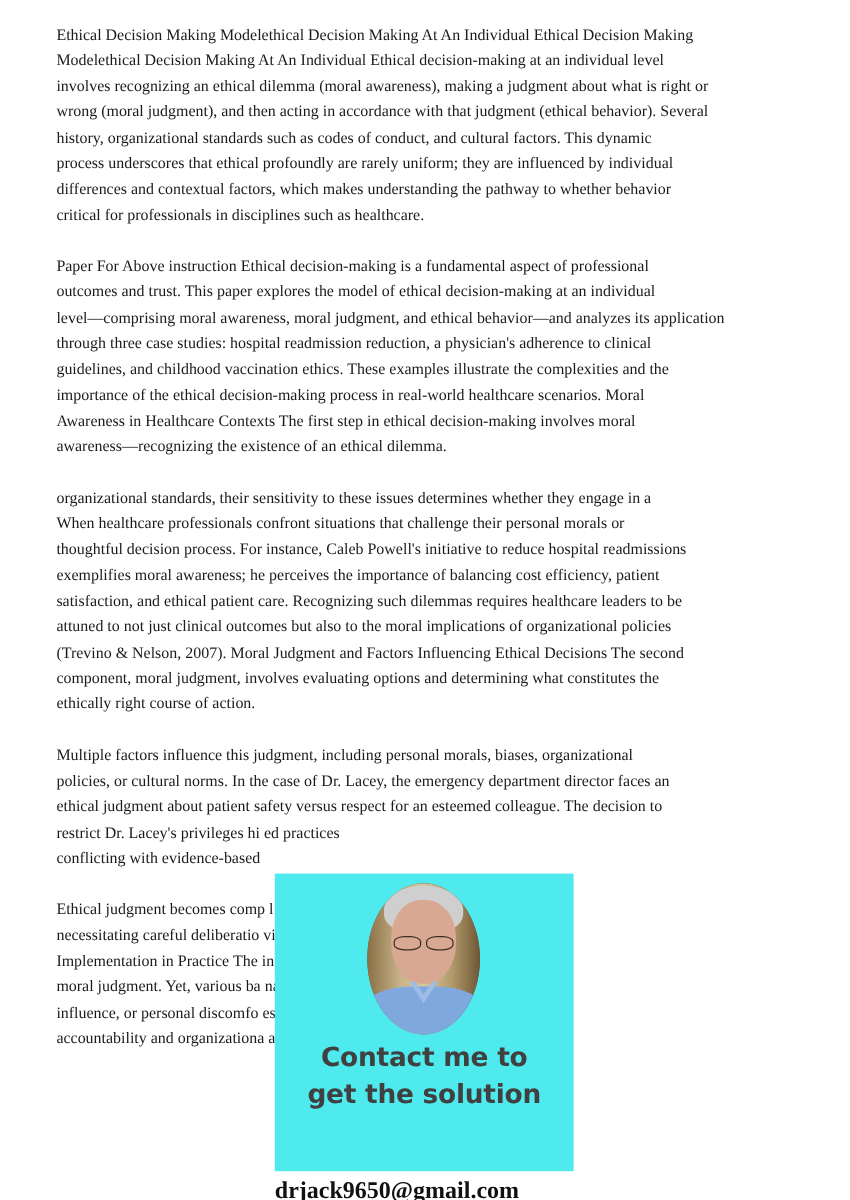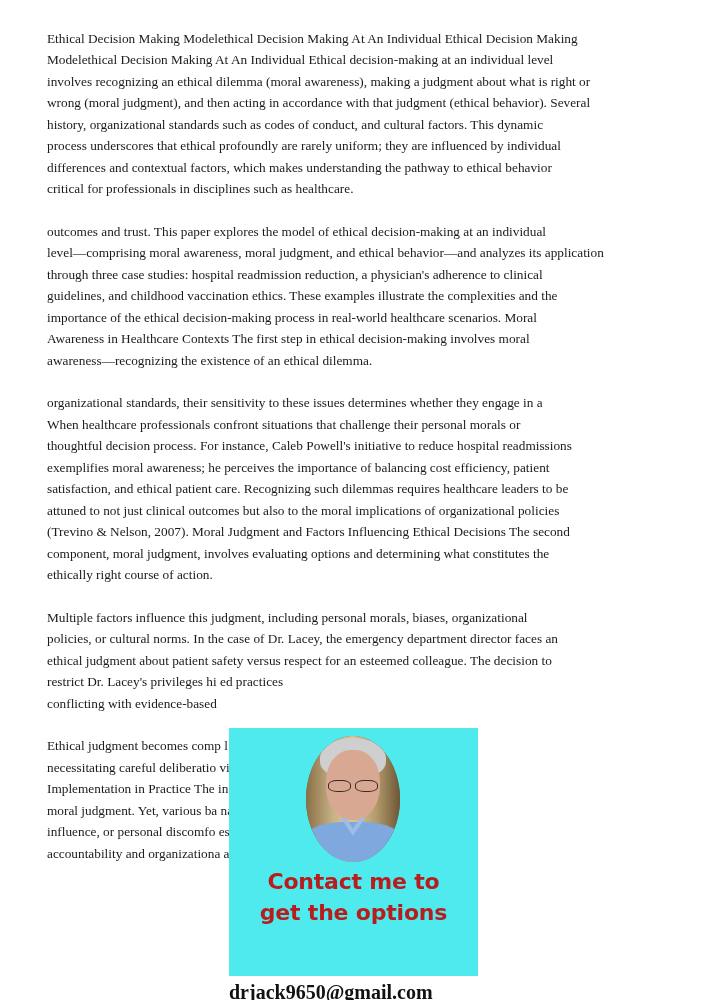--- a/index.html
+++ b/index.html
@@ -9,21 +9,21 @@
   }
   body {
     width: 708px;
     height: 1000px;
     position: relative;
     overflow: hidden;
   }
   .page {
     position: absolute;
     left: 47px;
-    top: 28px;
+    top: 18px;
     width: 620px;
     font-family: "Liberation Serif", "DejaVu Serif", serif;
     font-size: 13.3px;
     line-height: 21.45px;
     color: #1a1a1a;
   }
   .line {
     display: block;
     white-space: nowrap;
     height: 21.45px;
@@ -97,21 +97,21 @@
     background: #9dbde8;
     clip-path: polygon(0 0, 50% 100%, 100% 0, 80% 0, 50% 60%, 20% 0);
   }
   .cta {
     position: absolute;
     left: 0;
     width: 249px;
     font-weight: bold;
     font-size: 22px;
     line-height: 30px;
-    color: #b91c1c;
+    color: #404040;
     letter-spacing: -0.2px;
   }
   .cta.l1 { top: 139px; }
   .cta.l2 { top: 170px; }
   .email {
     position: absolute;
     left: 0;
     top: 205px;
     width: 199px;
     font-family: "Liberation Serif", "DejaVu Serif", serif;
@@ -126,24 +126,25 @@
 <body>
 
 <div class="page">
   <div class="para">
     <span class="line">Ethical Decision Making Modelethical Decision Making At An Individual Ethical Decision Making</span>
     <span class="line">Modelethical Decision Making At An Individual Ethical decision-making at an individual level</span>
     <span class="line">involves recognizing an ethical dilemma (moral awareness), making a judgment about what is right or</span>
     <span class="line">wrong (moral judgment), and then acting in accordance with that judgment (ethical behavior). Several</span>
     <span class="line">history, organizational standards such as codes of conduct, and cultural factors. This dynamic</span>
     <span class="line">process underscores that ethical profoundly are rarely uniform; they are influenced by individual</span>
-    <span class="line">differences and contextual factors, which makes understanding the pathway to ethical behavior</span>
+    <span class="line">differences and contextual factors, which makes understanding the pathway to whether behavior</span>
     <span class="line">critical for professionals in disciplines such as healthcare.</span>
   </div>
   <div class="para">
+    <span class="line">Paper For Above instruction Ethical decision-making is a fundamental aspect of professional</span>
     <span class="line">outcomes and trust. This paper explores the model of ethical decision-making at an individual</span>
     <span class="line">level—comprising moral awareness, moral judgment, and ethical behavior—and analyzes its application</span>
     <span class="line">through three case studies: hospital readmission reduction, a physician's adherence to clinical</span>
     <span class="line">guidelines, and childhood vaccination ethics. These examples illustrate the complexities and the</span>
     <span class="line">importance of the ethical decision-making process in real-world healthcare scenarios. Moral</span>
     <span class="line">Awareness in Healthcare Contexts The first step in ethical decision-making involves moral</span>
     <span class="line">awareness—recognizing the existence of an ethical dilemma.</span>
   </div>
   <div class="para">
     <span class="line">organizational standards, their sensitivity to these issues determines whether they engage in a</span>
@@ -179,15 +180,15 @@
     <div class="shirt"></div>
     <div class="hair"></div>
     <div class="face"></div>
     <div class="glasses">
         <span></span>
         <span></span>
       </div>
     <div class="collar"></div>
   </div>
   <div class="cta l1">Contact me to</div>
-  <div class="cta l2">get the options</div>
+  <div class="cta l2">get the solution</div>
   <div class="email">drjack9650@gmail.com</div>
 </div>
 
 </body></html>

